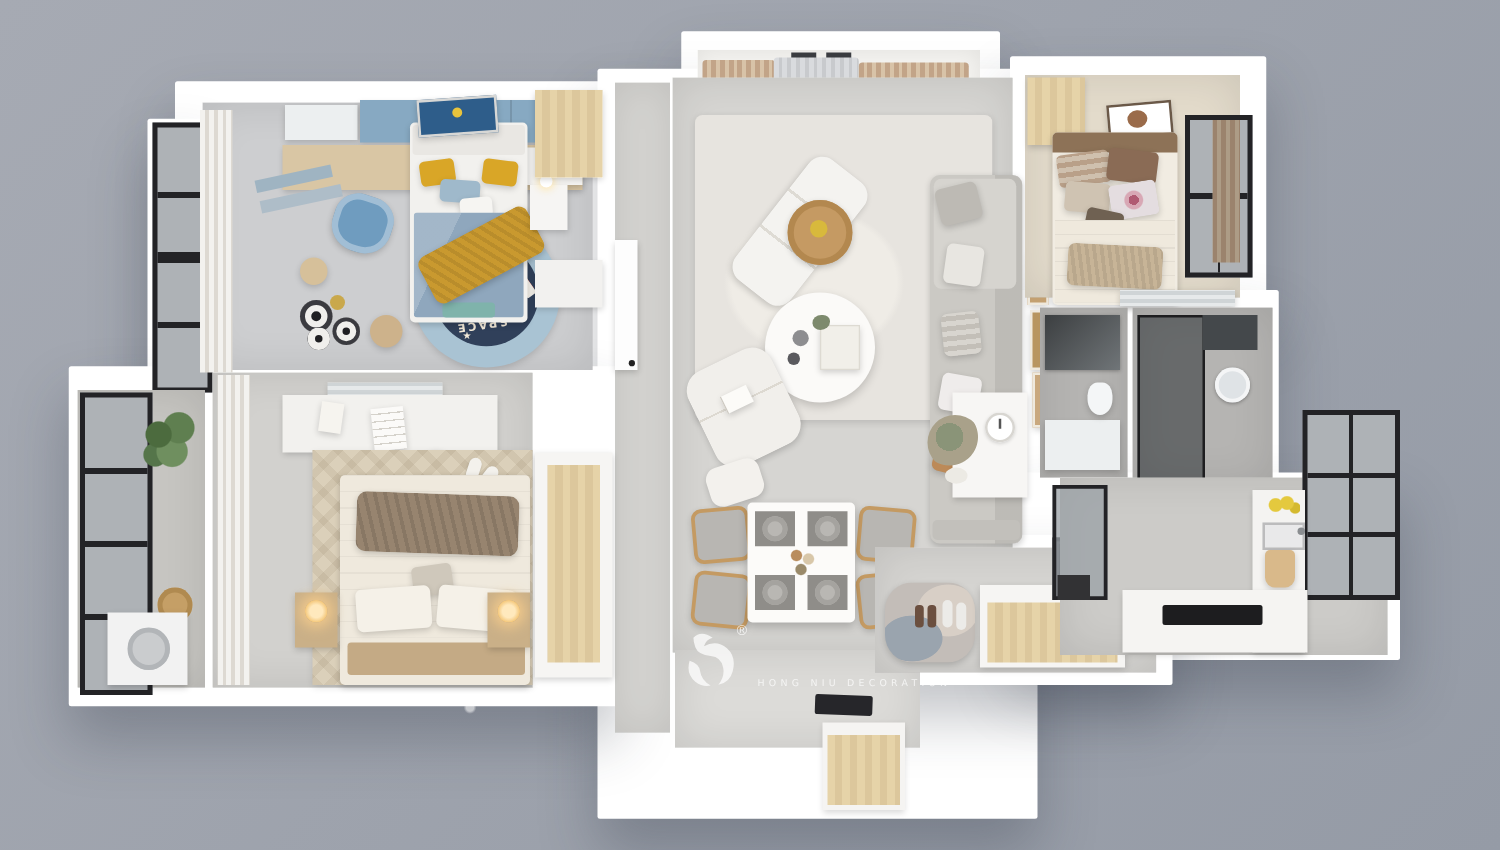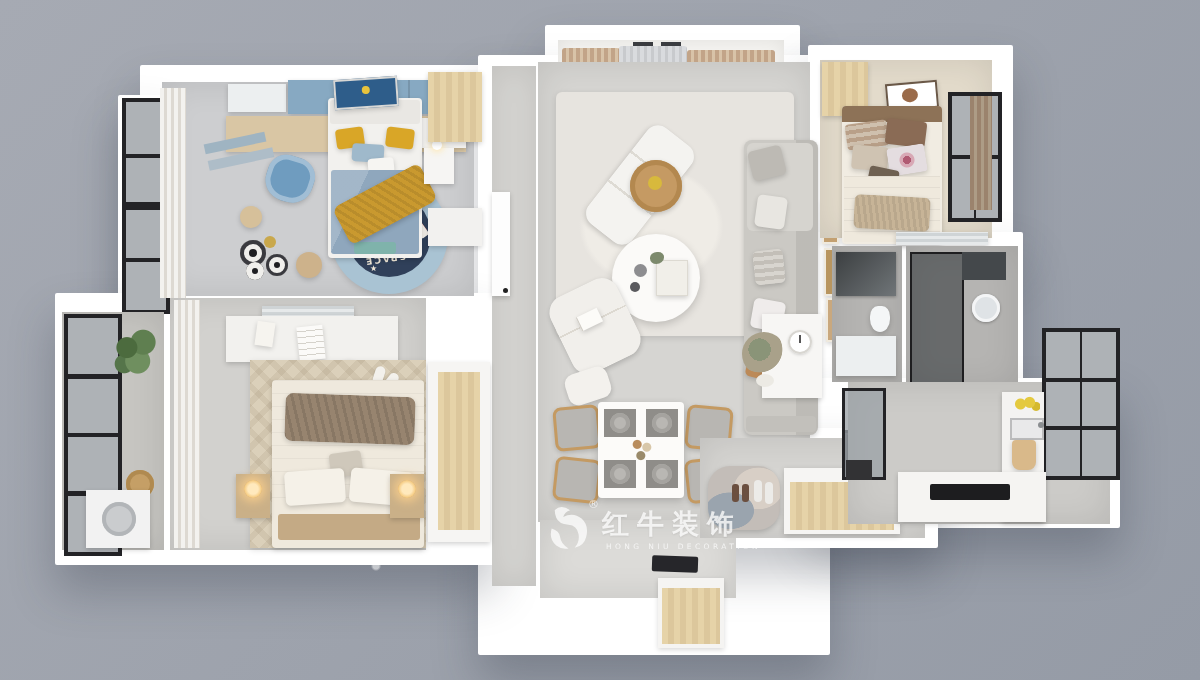--- a/index.html
+++ b/index.html
@@ -290,18 +290,17 @@
         <div class="abs r" style="left:16px;top:12px;width:34px;height:34px;background:#caccce;box-shadow:inset 0 0 0 4px #b2b5b8;"></div>
       </div>
   </div>
 
   <div class="abs" style="left:544px;top:498px;width:230px;height:62px;">
     <svg width="46" height="50" viewBox="0 0 60 64" style="position:absolute;left:0;top:4px;opacity:.75;">
       <path d="M14 10 q8 -8 20 0 q-7 2 -9 9 q13 -7 24 2 q10 9 6 24 q-3 12 -15 14 q7 -8 5 -18 q-2 -11 -13 -12 q-13 -1 -16 -9 q-2 -6 -2 -10z" fill="#ffffff"></path>
       <path d="M10 34 q-4 14 6 22 q8 6 16 4 q-10 -6 -11 -15 q-1 -8 -11 -11z" fill="#ffffff"></path>
     </svg>
     <span class="abs" style="left:44px;top:0;color:rgba(255,255,255,.75);font-size:11px;">®</span>
-    <div class="abs wm-cn" style="left:58px;top:8px;">红牛装饰</div>
     <div class="abs wm-en" style="left:62px;top:44px;">HONG NIU DECORATION</div>
   </div>
   <div class="abs" style="left:370px;top:560px;width:12px;height:12px;background:radial-gradient(circle,rgba(255,255,255,.55) 0 35%,transparent 60%);border-radius:50%;"></div>
 
 </div>
 
 </body></html>

